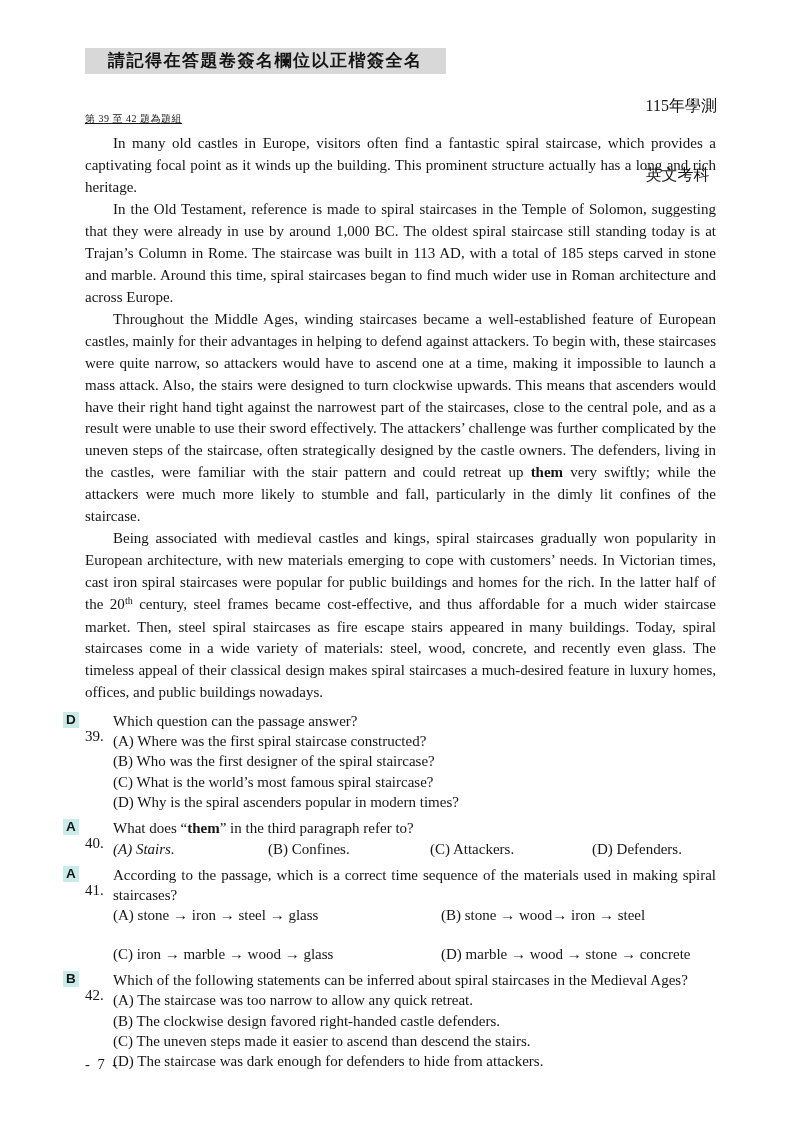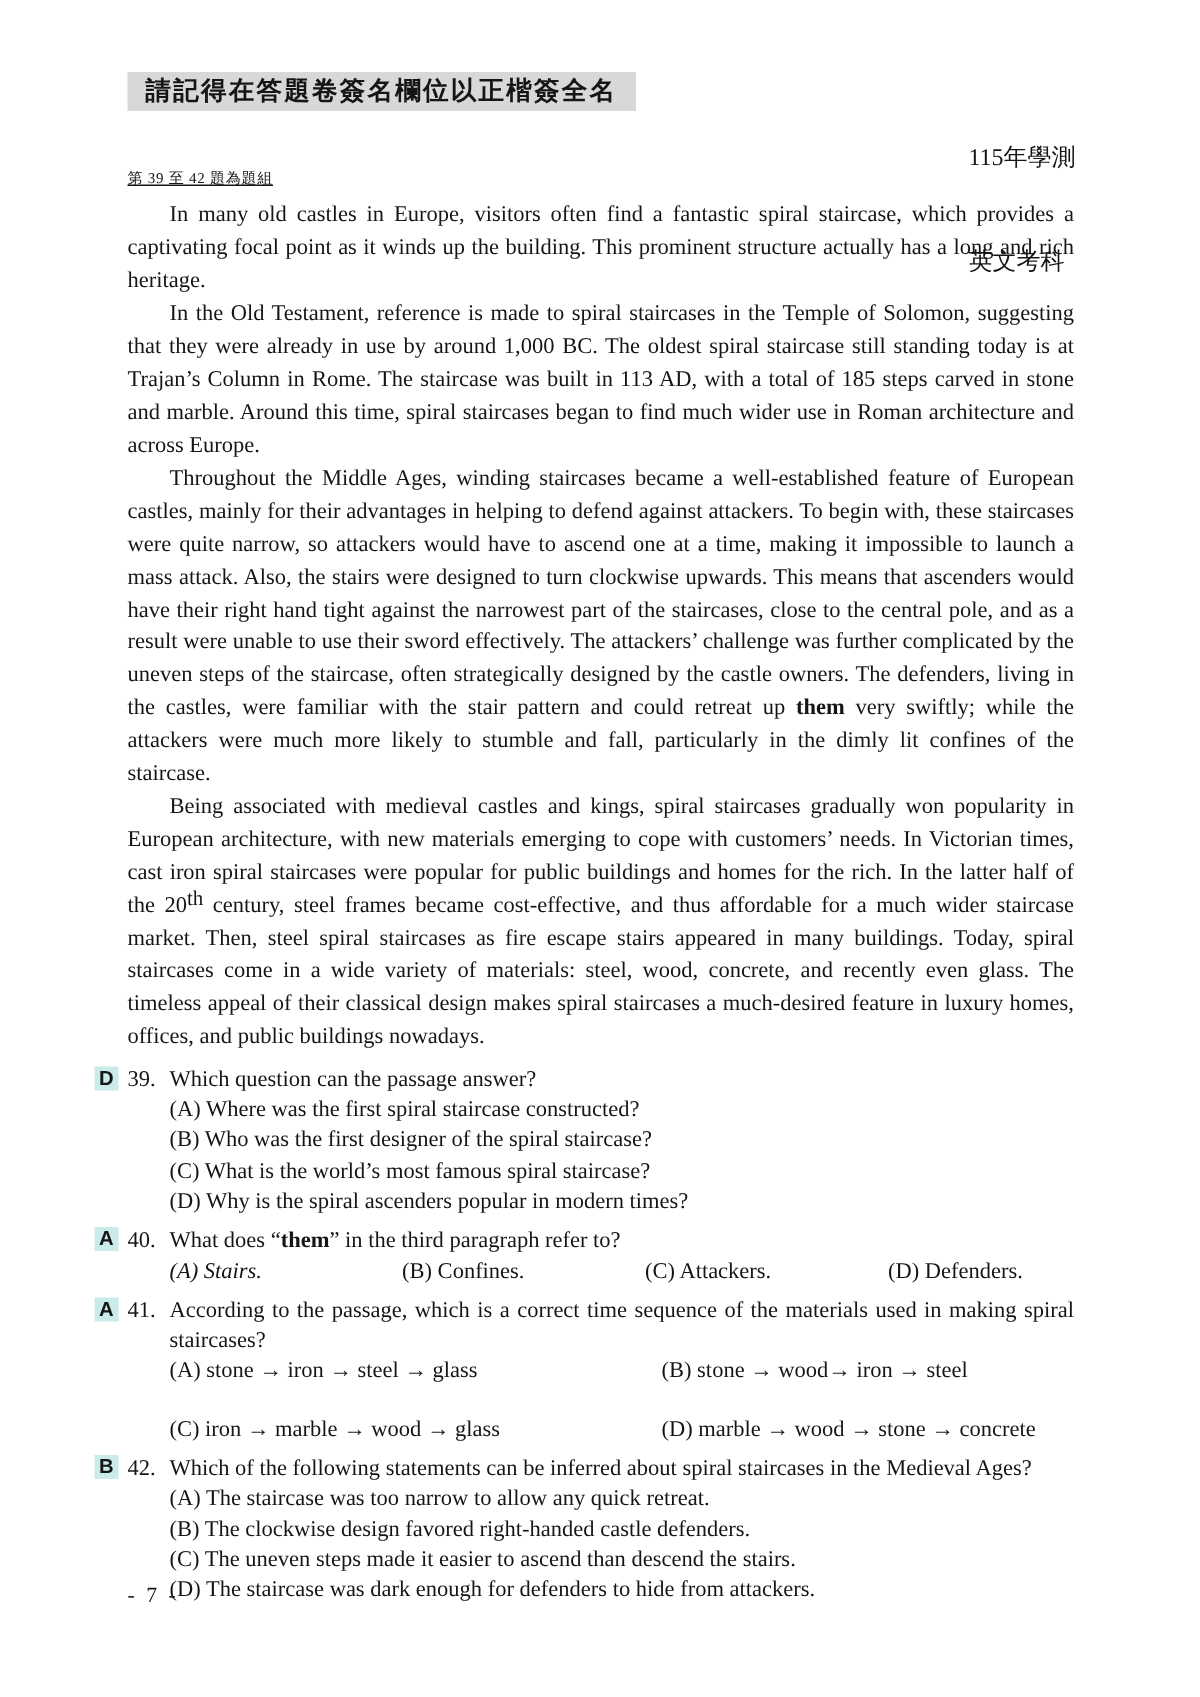--- a/index.html
+++ b/index.html
@@ -22,21 +22,21 @@
     width: 632px;
     display: flex;
     justify-content: space-between;
     align-items: flex-start;
   }
   .hdr-col { font-size: 16px; line-height: 23px; white-space: pre; }
   .hdr-notice {
     font-size: 17px;
     font-weight: bold;
     background: #d8d8d8;
-    padding: 1px 12px 2px;
+    padding: 1px 23px 2px;
     letter-spacing: 1.5px;
     white-space: nowrap;
   }
 
   
   .main {
     position: absolute;
     top: 112px;
     left: 85px;
     width: 631px;
@@ -49,35 +49,35 @@
     letter-spacing: 0.5px;
   }
   .para {
     font-size: 15px;
     line-height: 21.8px;
     text-align: justify;
     text-indent: 28px;
     margin-top: 1px;
   }
   .para b { font-weight: bold; }
-  .sup { font-size: 14px; position: relative; top: -5px; }
+  .sup { font-size: 10px; position: relative; top: -5px; }
 
   
   .questions { margin-top: 7px; }
   .question {
     position: relative;
     padding-left: 28px;
     font-size: 15px;
     line-height: 20.3px;
     margin-top: 6px;
   }
   .q-num {
     position: absolute;
     left: 0;
-    top: 0;
+    top: 15px;
     width: 28px;
   }
   .answer-badge {
     position: absolute;
     left: -22px;
     top: 1px;
     font-family: "Liberation Sans", sans-serif;
     font-weight: bold;
     font-size: 13.5px;
     line-height: 16px;

